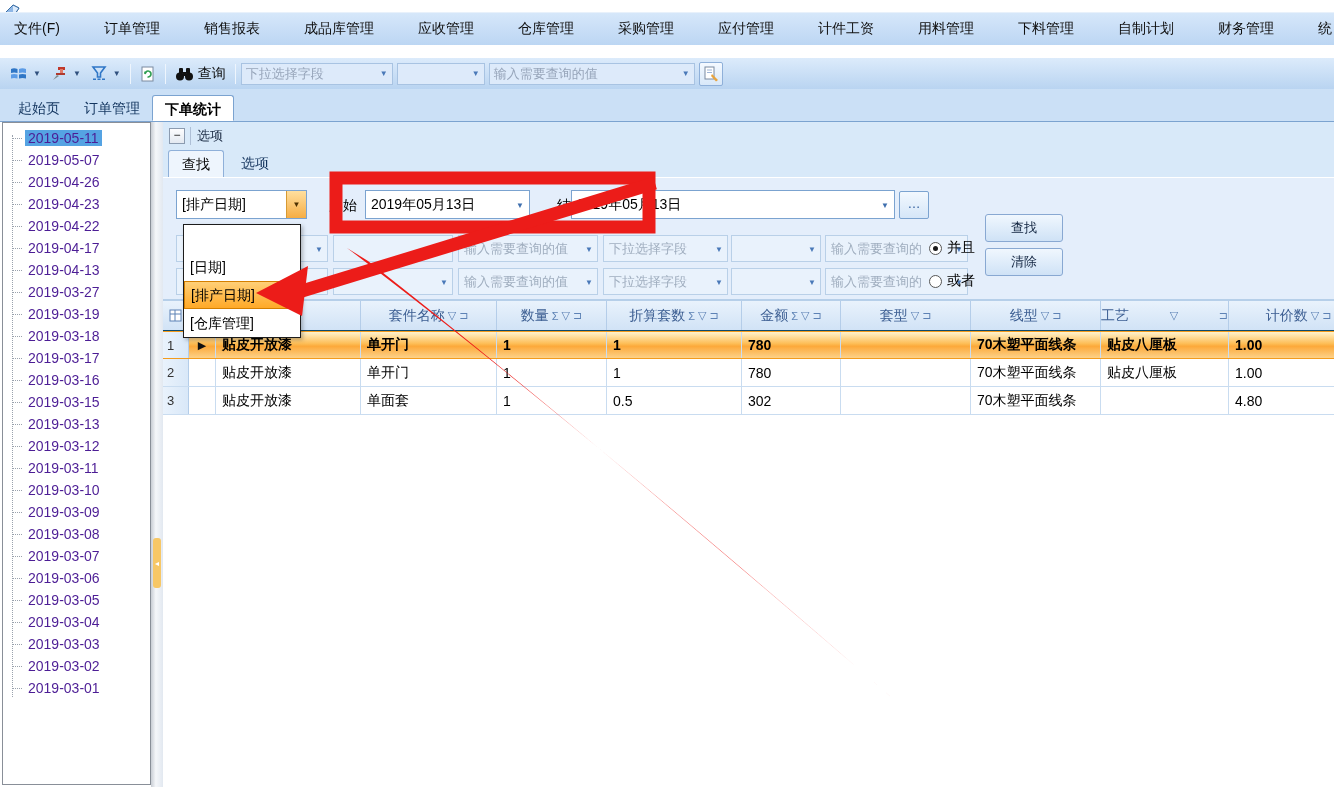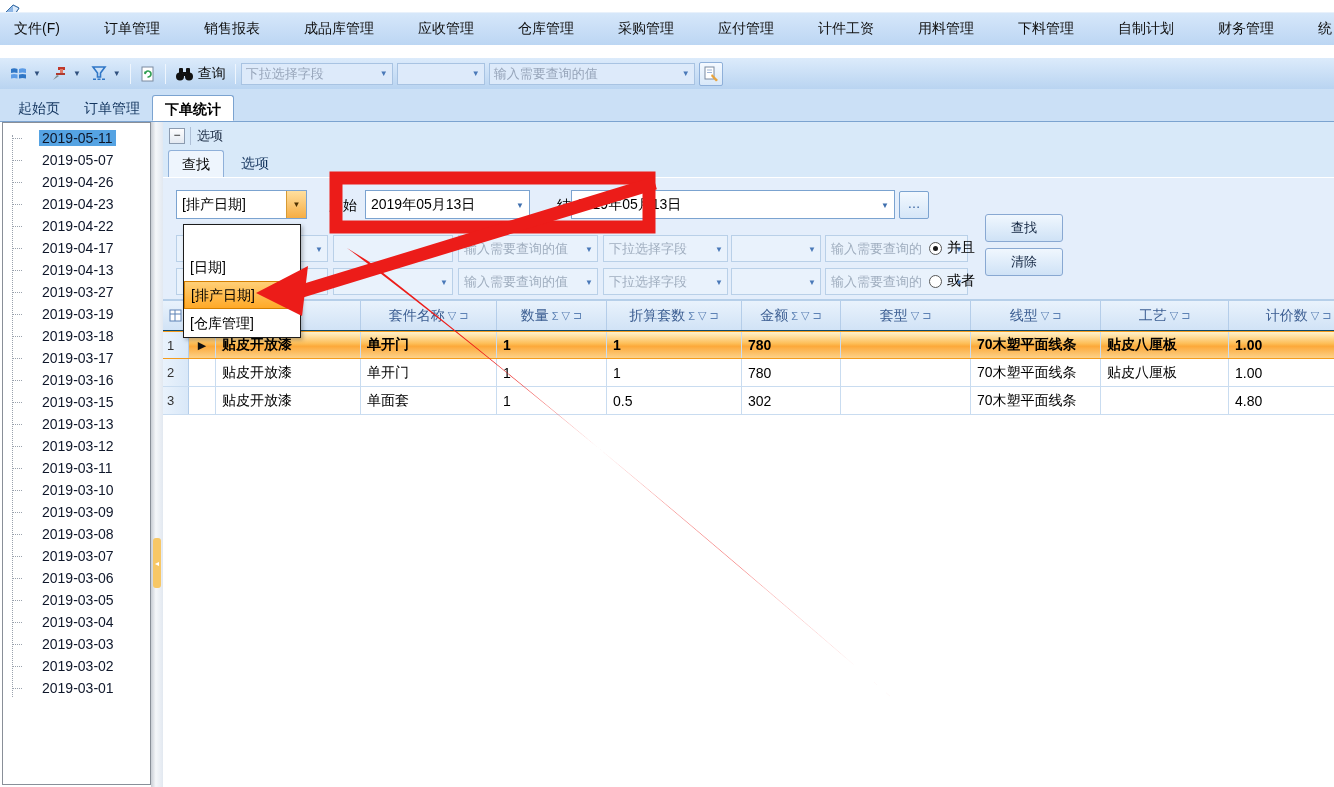--- a/index.html
+++ b/index.html
@@ -39,21 +39,21 @@
   .doc-tab.active { background:#fff; border:1px solid #7ba3d0; border-bottom:1px solid #fff;
     border-radius:3px 3px 0 0; color:#000; font-weight:bold; }
 
   
   .sidebar { position:absolute; left:2px; top:122px; width:149px; height:663px; background:#fff;
     border:1px solid #898f98; overflow:hidden; }
   .tree { position:relative; padding-top:4px; }
   .tree-vline { position:absolute; left:9px; top:12px; height:562px; border-left:1px dotted #9aa2ad; }
   .tree-item { position:relative; height:22px; display:flex; align-items:center; }
   .tree-stub { width:10px; border-top:1px dotted #9aa2ad; margin-left:9px; }
-  .tree-label { font-size:14px; color:#0f172a; padding:0 3px; margin-left:17px; white-space:nowrap; }
+  .tree-label { font-size:14px; color:#4c1d95; padding:0 3px; margin-left:3px; white-space:nowrap; }
   .tree-item.sel .tree-label { background:#55a3e3; }
 
   
   .splitter { position:absolute; left:151px; top:122px; width:12px; height:665px;
     background:linear-gradient(90deg,#c8cdd4,#f5f7fa 40%,#e2e8f0); }
   .grip { position:absolute; left:2px; top:416px; width:8px; height:50px; background:#f7c766;
     border-radius:3px; display:flex; align-items:center; justify-content:center; }
   .grip .g-arr { color:#fff; font-size:8px; }
 
   
@@ -470,21 +470,21 @@
         <div class="g-hcell" style="width: 130px;">
           <span>套型</span>
           <span class="hic">▽</span>
           <span class="hic">⊐</span>
         </div>
         <div class="g-hcell" style="width: 130px;">
           <span>线型</span>
           <span class="hic">▽</span>
           <span class="hic">⊐</span>
         </div>
-        <div class="g-hcell" style="width: 128px;">
+        <div class="g-hcell" style="width: 128px; justify-content: space-between;">
           <span>工艺</span>
           <span class="hic">▽</span>
           <span class="hic">⊐</span>
         </div>
         <div class="g-hcell" style="width: 140px;">
           <span>计价数</span>
           <span class="hic">▽</span>
           <span class="hic">⊐</span>
         </div>
       </div>

